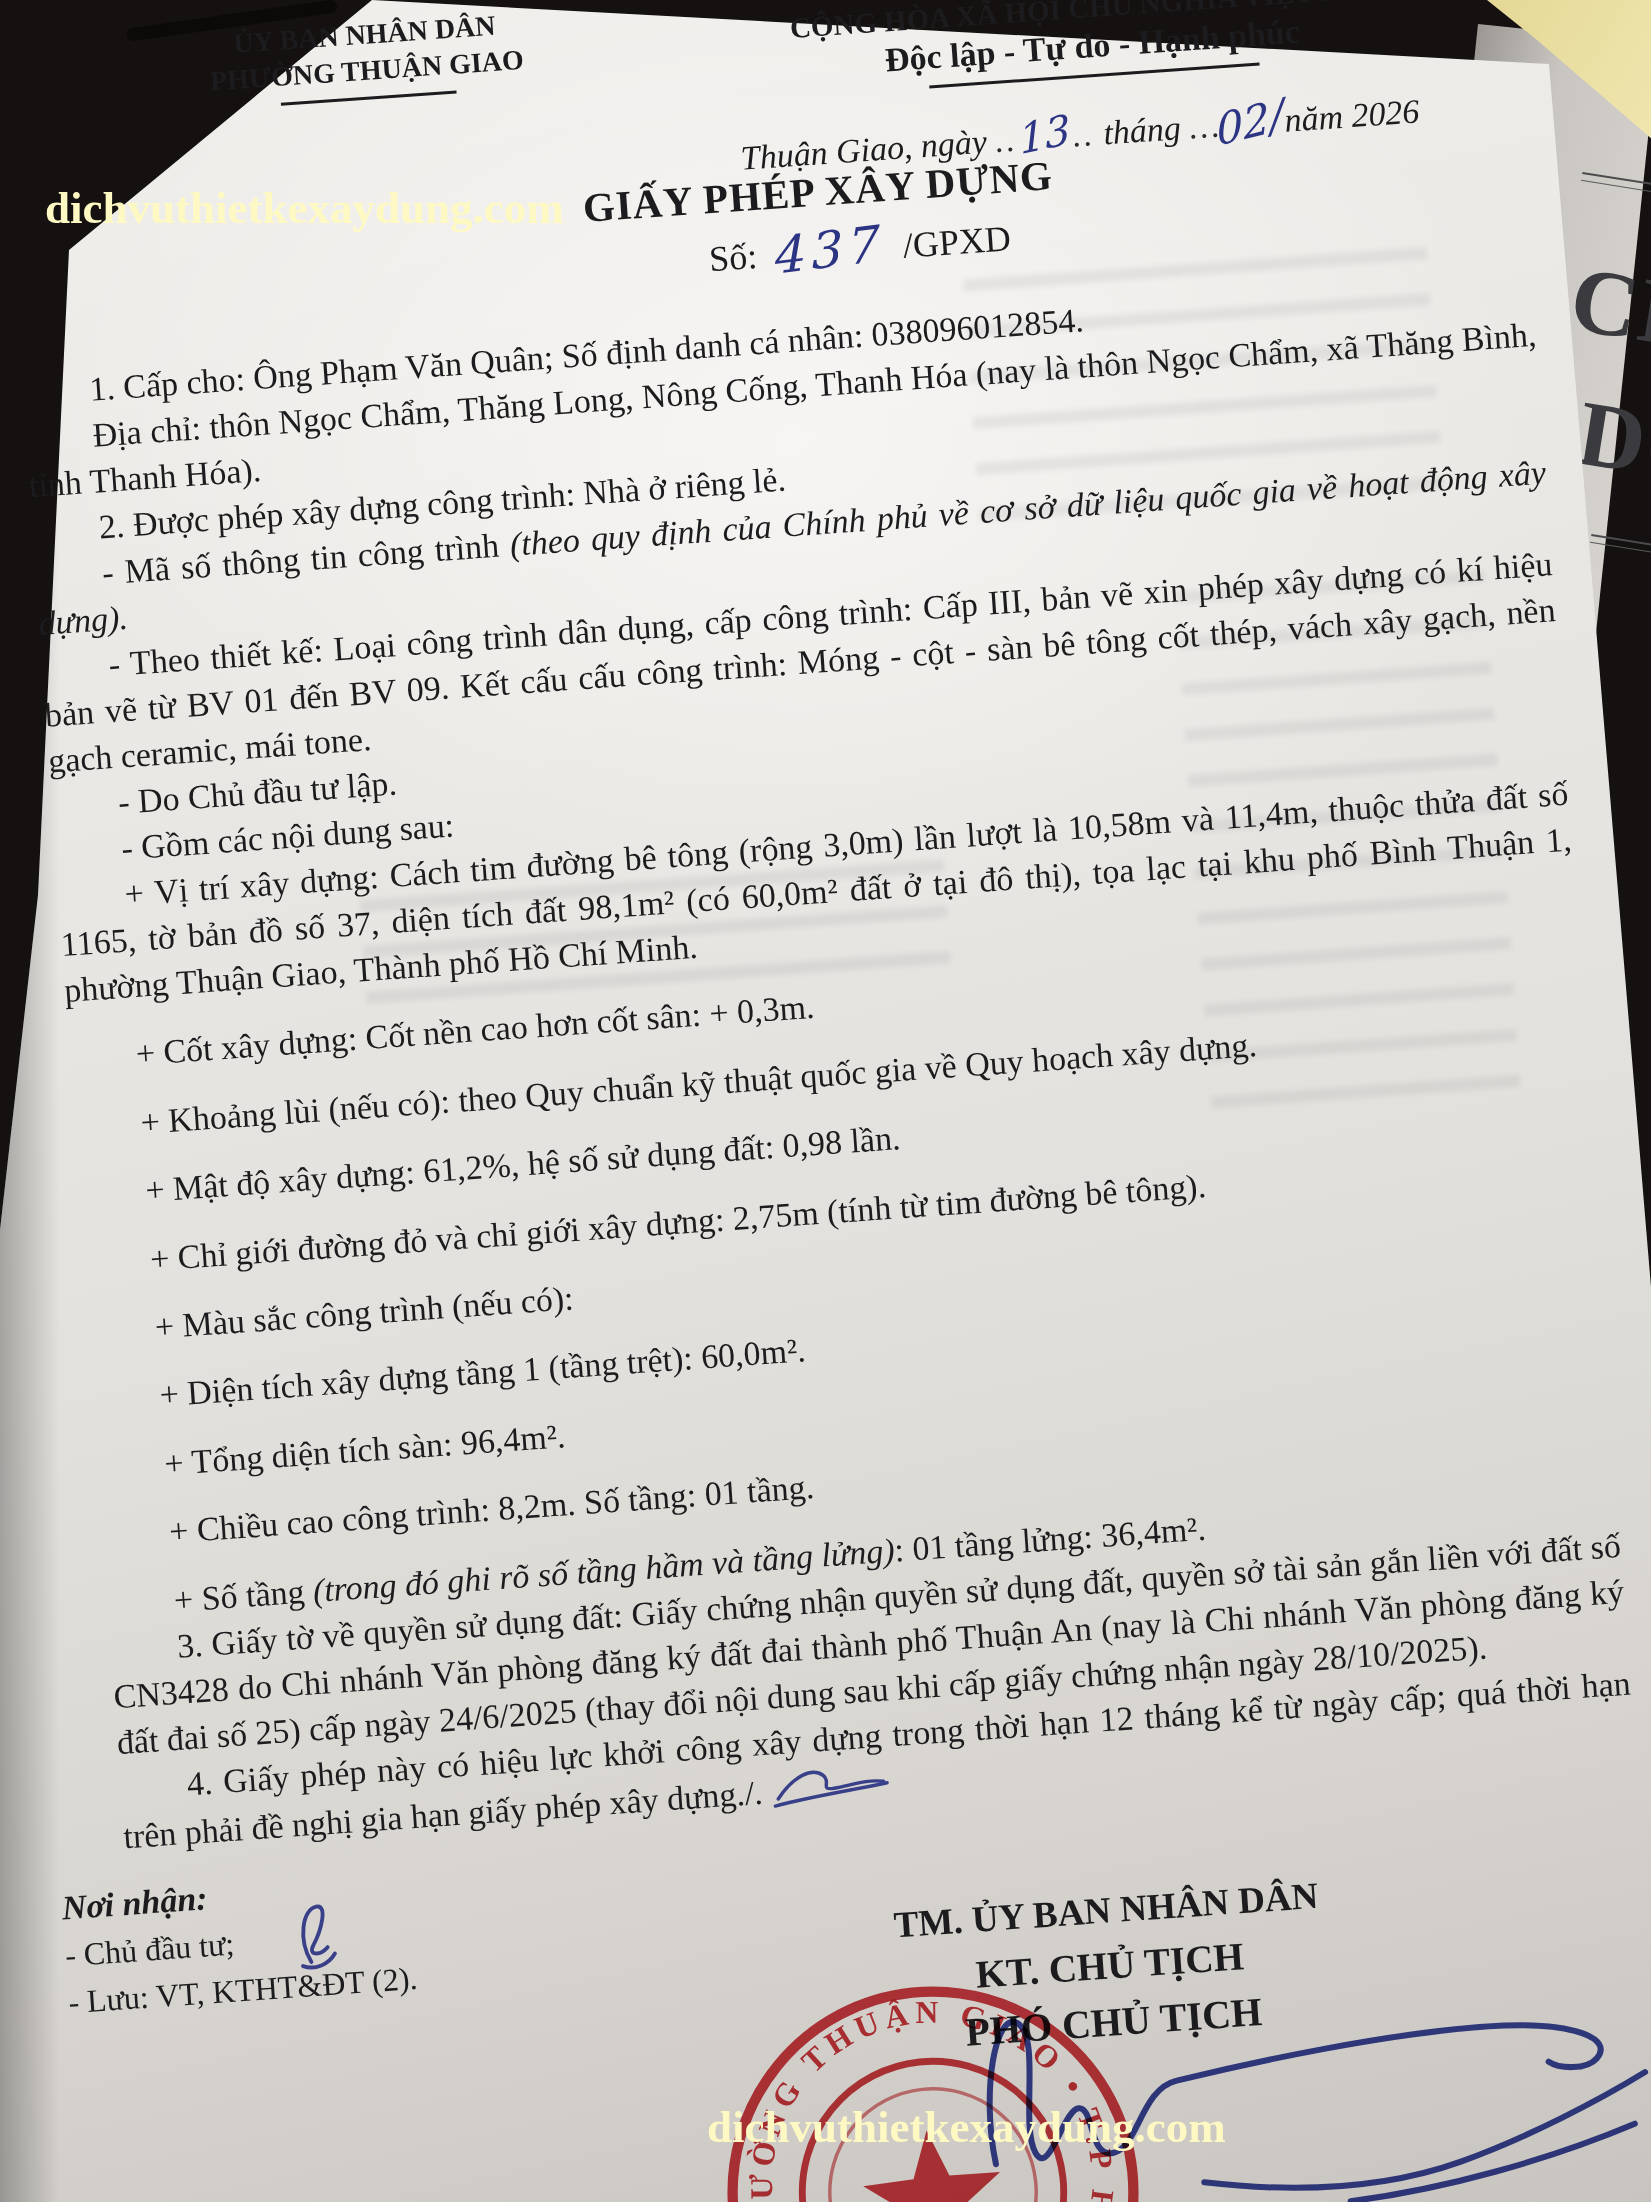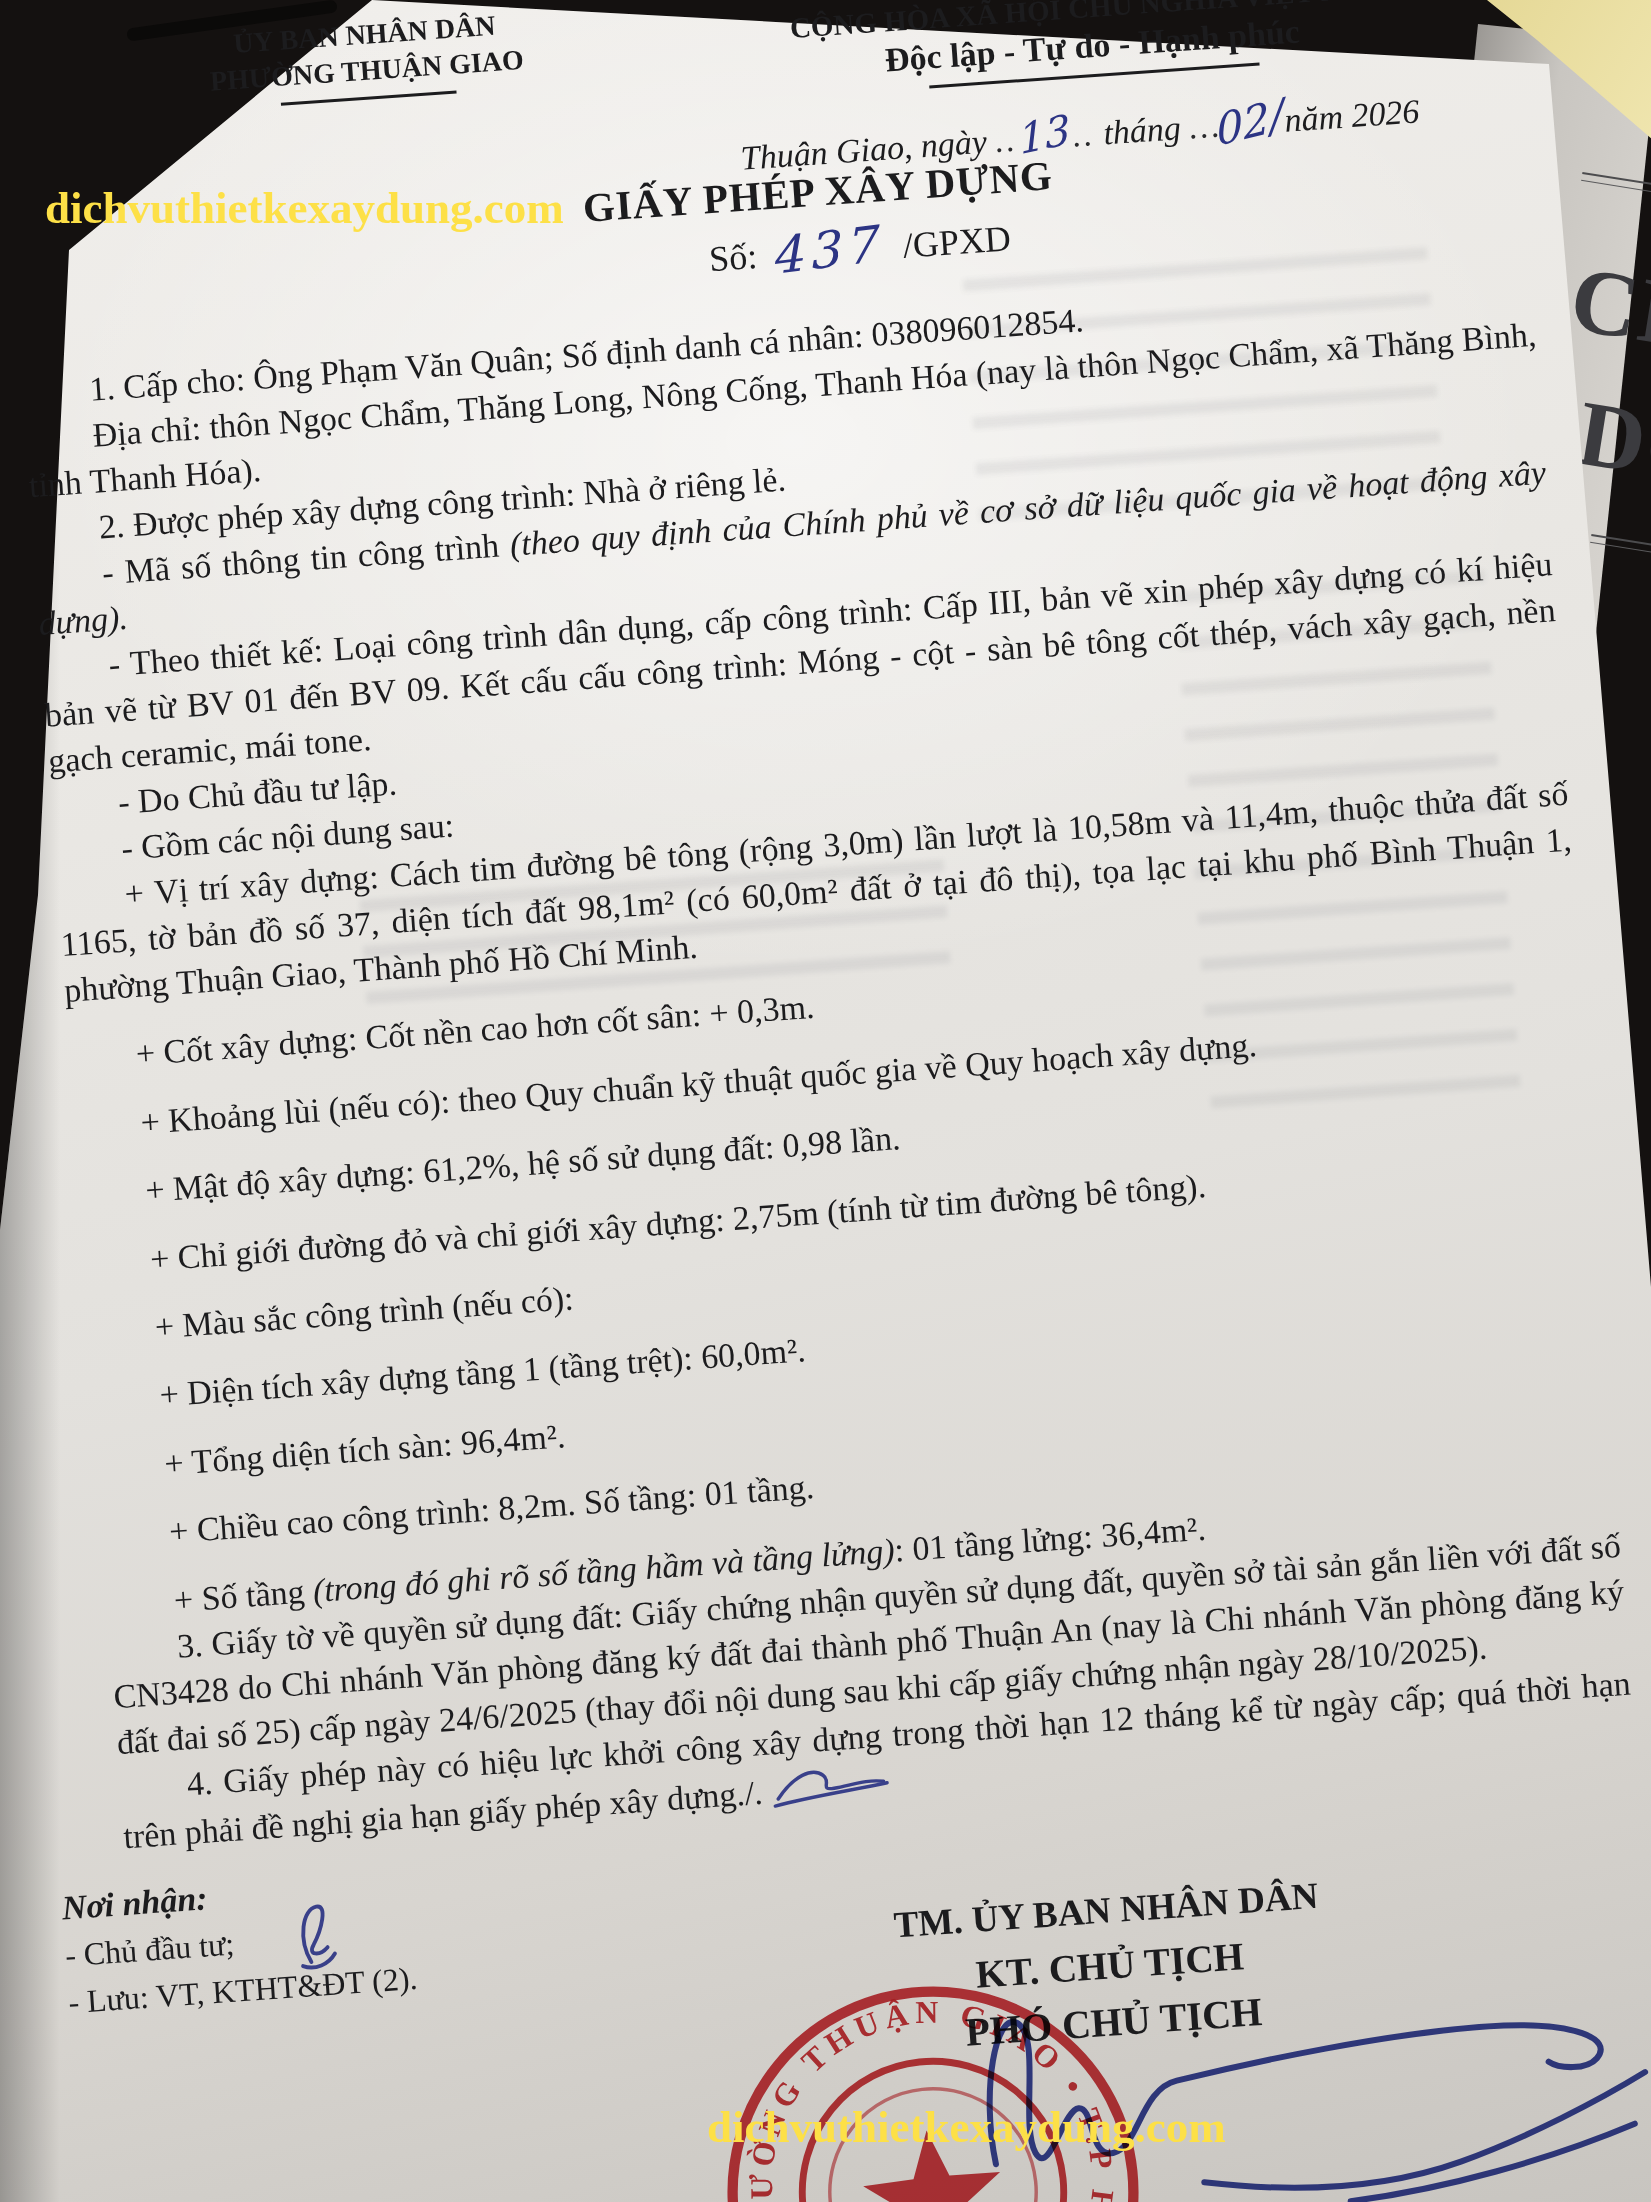--- a/index.html
+++ b/index.html
@@ -66,21 +66,21 @@
   .sign2{font-size:39px;margin-top:11.2px;}
   .sign3{font-size:40px;margin-top:11.2px;}
 
   
   .ghost{position:absolute;filter:blur(2.6px);opacity:.8;
          background:repeating-linear-gradient(0deg, rgba(112,114,122,.14) 0 12px, rgba(0,0,0,0) 12px 46px);}
 
   
   .seal{position:absolute;left:718px;top:1977px;z-index:6;mix-blend-mode:multiply;transform:rotate(-6deg);}
   .signature{position:absolute;left:946px;top:1979px;z-index:7;mix-blend-mode:multiply;}
-  .watermark{position:absolute;z-index:8;font-weight:bold;font-size:45px;color:#fde047;
+  .watermark{position:absolute;z-index:8;font-weight:bold;font-size:45px;color:#fef9c3;
              font-family:"Liberation Serif",serif;white-space:nowrap;}
   .wm-top{left:45px;top:182px;}
   .wm-bottom{left:707px;top:2101px;}
 </style>
 </head>
 <body>
 
 <div class="photo">
 
   <div class="underlay"></div>

